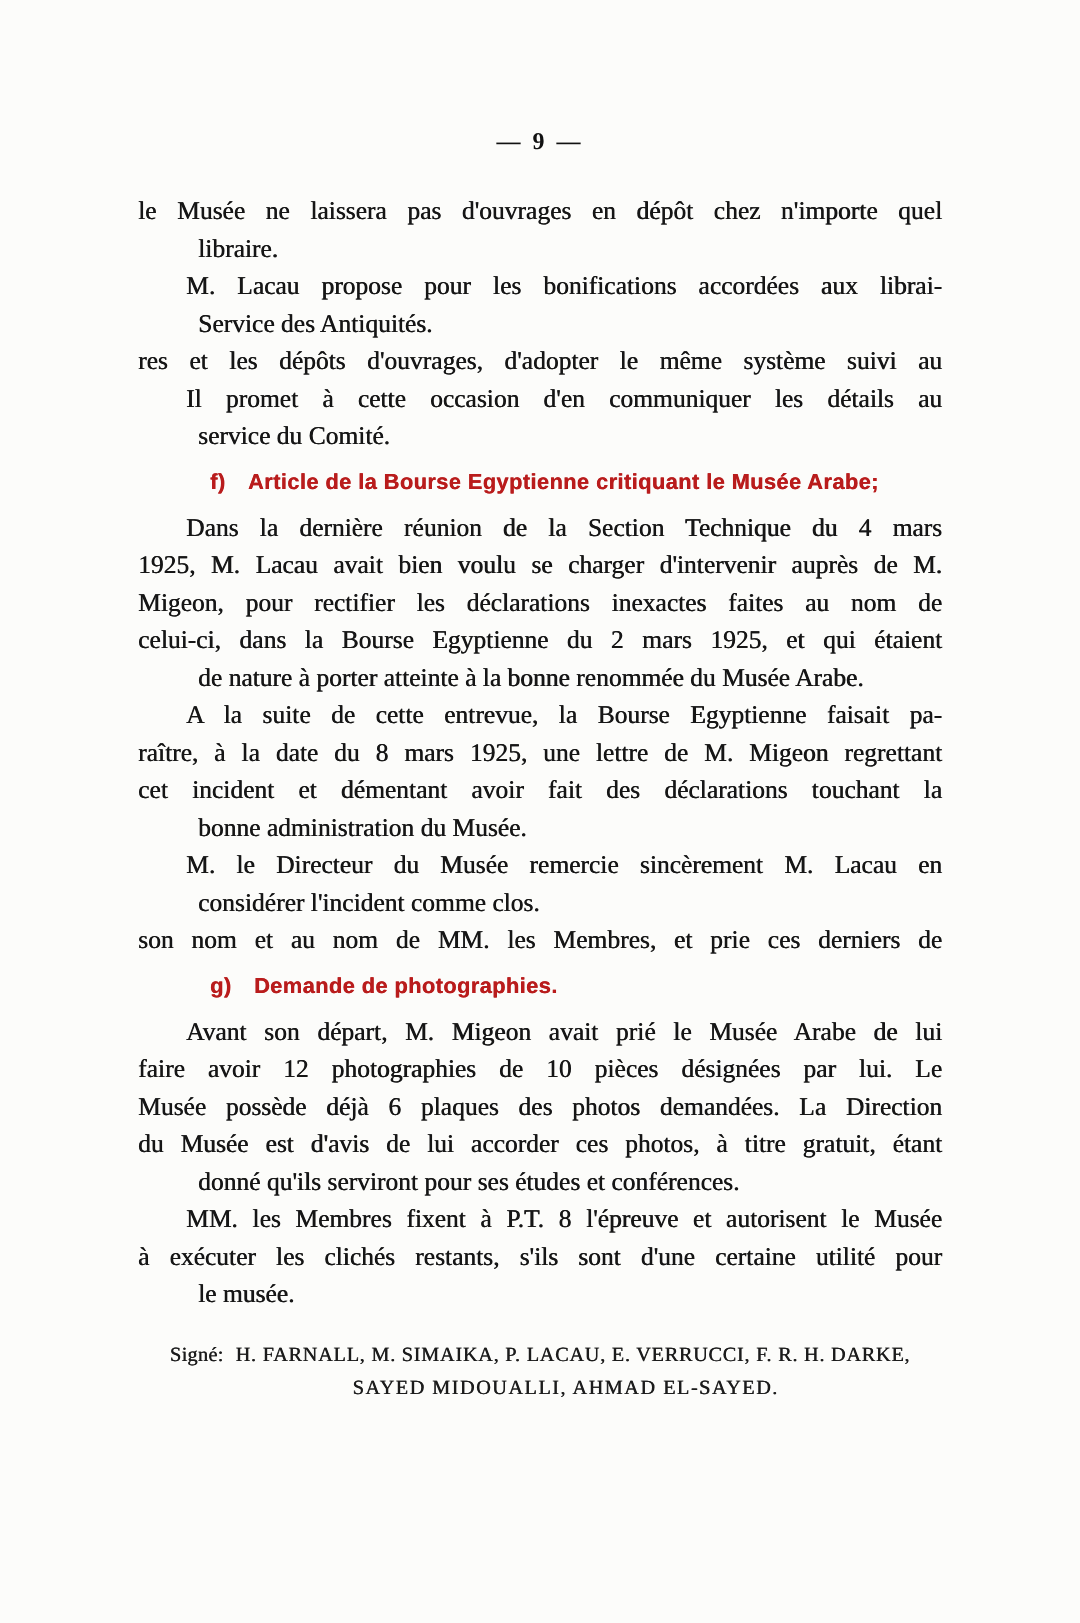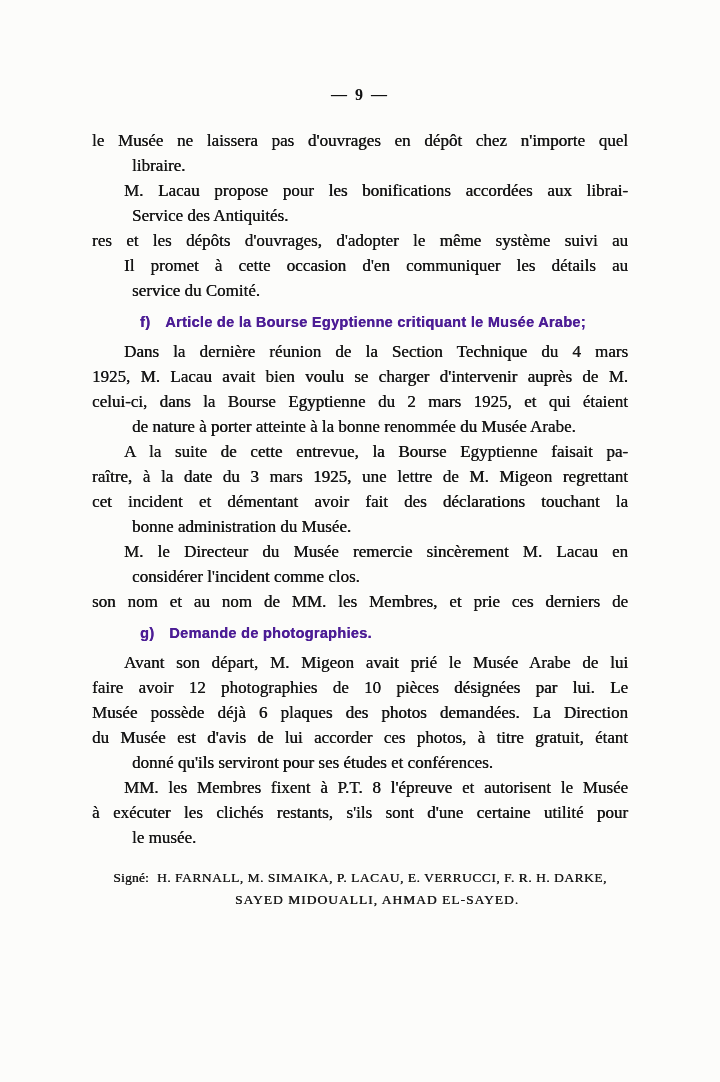--- a/index.html
+++ b/index.html
@@ -44,21 +44,21 @@
   }
   .line.last { text-align-last: left; margin-left: 40px; }
   .line.ind { text-indent: 32px; }
 
   .heading {
     font-family: "Liberation Sans", "DejaVu Sans", sans-serif;
     font-size: 14.5px;
     font-weight: 700;
     line-height: 18px;
     letter-spacing: 0.3px;
-    color: #4c1d95;
+    color: #b91c1c;
     margin: 10px 0 8px 48px;
     text-shadow: 0.3px 0 0 currentColor;
   }
   .h-letter { margin-right: 15px; }
 
   .signature {
     margin-top: 17px;
     font-size: 13.5px;
     line-height: 22px;
     letter-spacing: 0.5px;
@@ -93,27 +93,28 @@
       <div class="line last">service du Comité.</div>
     </section>
 
     <h3 class="heading">
       <span class="h-letter">f)</span><span>Article de la Bourse Egyptienne critiquant le Musée Arabe;</span>
     </h3>
 
     <section class="para">
       <div class="line ind">Dans la dernière réunion de la Section Technique du 4 mars</div>
       <div class="line">1925, M. Lacau avait bien voulu se charger d'intervenir auprès de M.</div>
+      <div class="line">Migeon, pour rectifier les déclarations inexactes faites au nom de</div>
       <div class="line">celui-ci, dans la Bourse Egyptienne du 2 mars 1925, et qui étaient</div>
       <div class="line last">de nature à porter atteinte à la bonne renommée du Musée Arabe.</div>
     </section>
 
     <section class="para">
       <div class="line ind">A la suite de cette entrevue, la Bourse Egyptienne faisait pa-</div>
-      <div class="line">raître, à la date du 3 mars 1925, une lettre de M. Migeon regrettant</div>
+      <div class="line">raître, à la date du 8 mars 1925, une lettre de M. Migeon regrettant</div>
       <div class="line">cet incident et démentant avoir fait des déclarations touchant la</div>
       <div class="line last">bonne administration du Musée.</div>
     </section>
 
     <section class="para">
       <div class="line ind">M. le Directeur du Musée remercie sincèrement M. Lacau en</div>
       <div class="line last">considérer l'incident comme clos.</div>
       <div class="line">son nom et au nom de MM. les Membres, et prie ces derniers de</div>
     </section>
 

